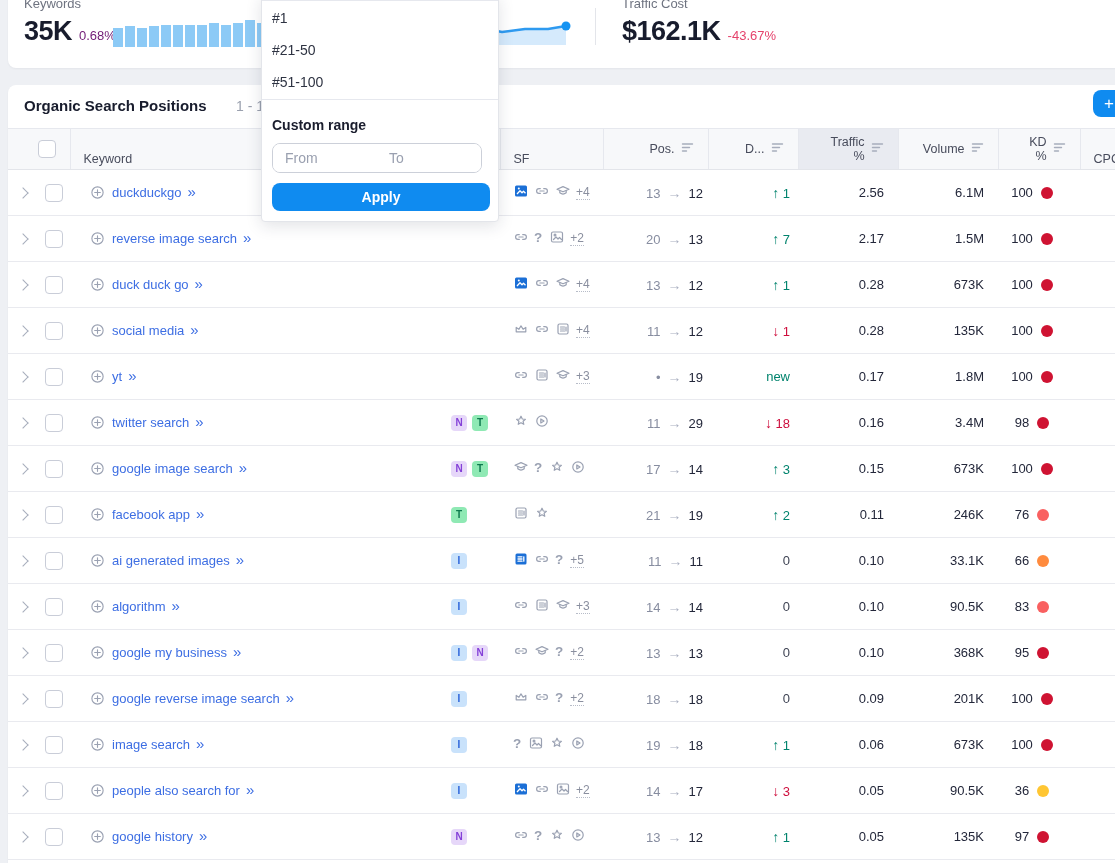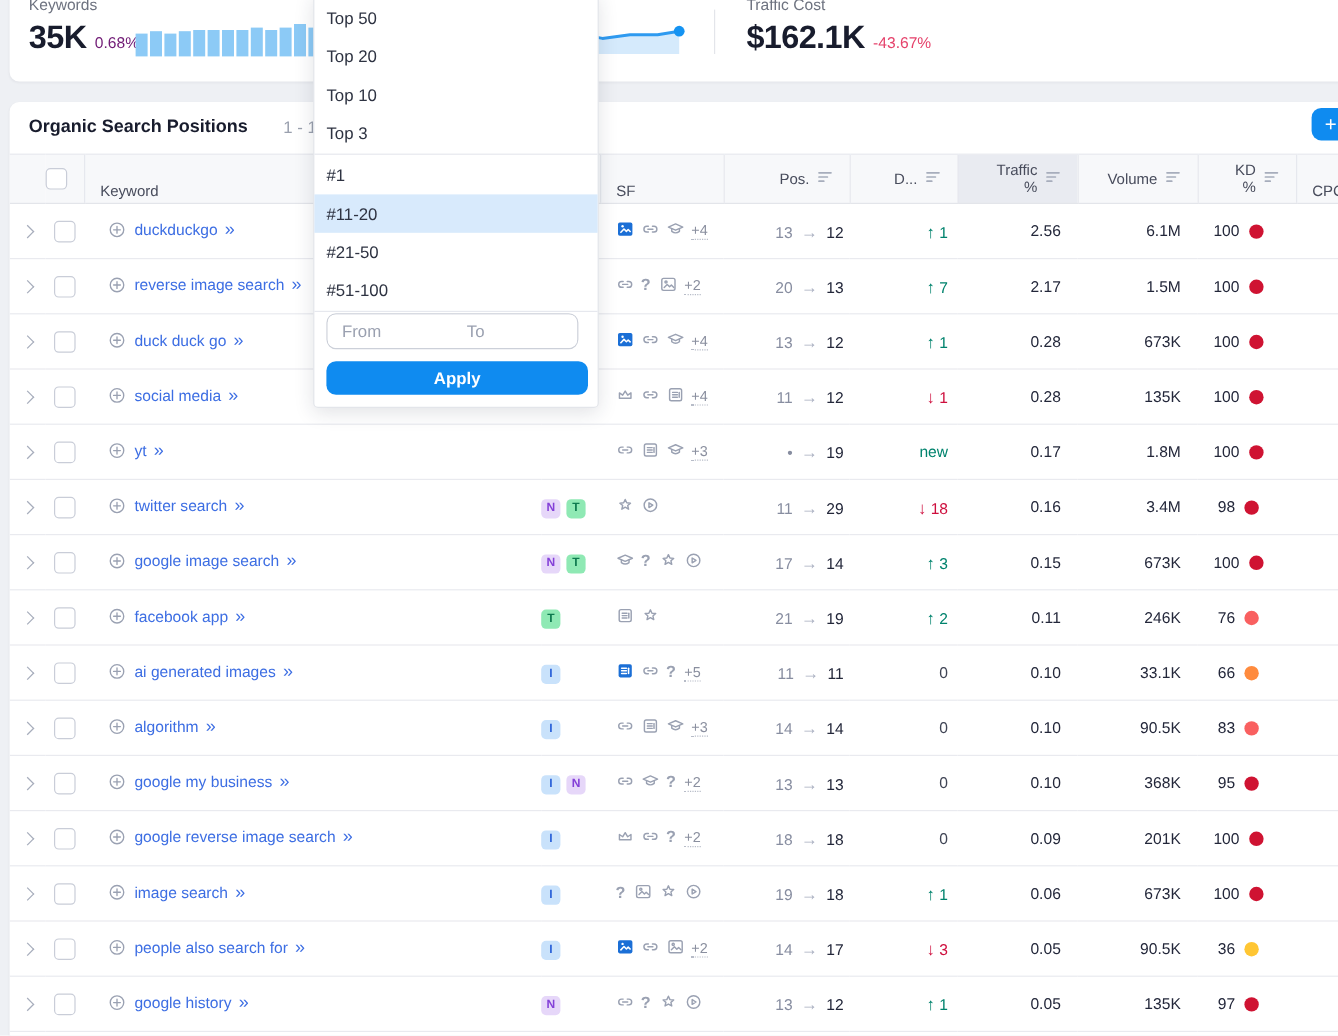--- a/index.html
+++ b/index.html
@@ -601,32 +601,26 @@
   <td class="c-num">0.05</td>
   <td class="c-num">135K</td>
   <td class="c-kd"><span>97</span><span class="kdot" style="background:#cf1332"></span></td>
   <td class="c-cpc"></td>
 </tr>
       </tbody>
   </table>
 </div>
 
 <div id="dropdown">
-  <div id="dd-top">
-      <div class="dd-item">Top 50</div>
-      <div class="dd-item">Top 20</div>
-      <div class="dd-item">Top 10</div>
-      <div class="dd-item">Top 3</div>
-    </div>
   <div class="dd-sep"></div>
   <div id="dd-ranges">
       <div class="dd-item">#1</div>
-      <div class="dd-item selected">#11-20</div>
       <div class="dd-item">#21-50</div>
       <div class="dd-item">#51-100</div>
     </div>
   <div class="dd-sep"></div>
+  <div id="dd-custom-label">Custom range</div>
   <div id="dd-inputs">
     <input id="dd-input-from" placeholder="From" style="">
     <input id="dd-input-to" placeholder="To" style="">
   </div>
   <button id="dd-apply">Apply</button>
 </div>
 
 </body></html>

